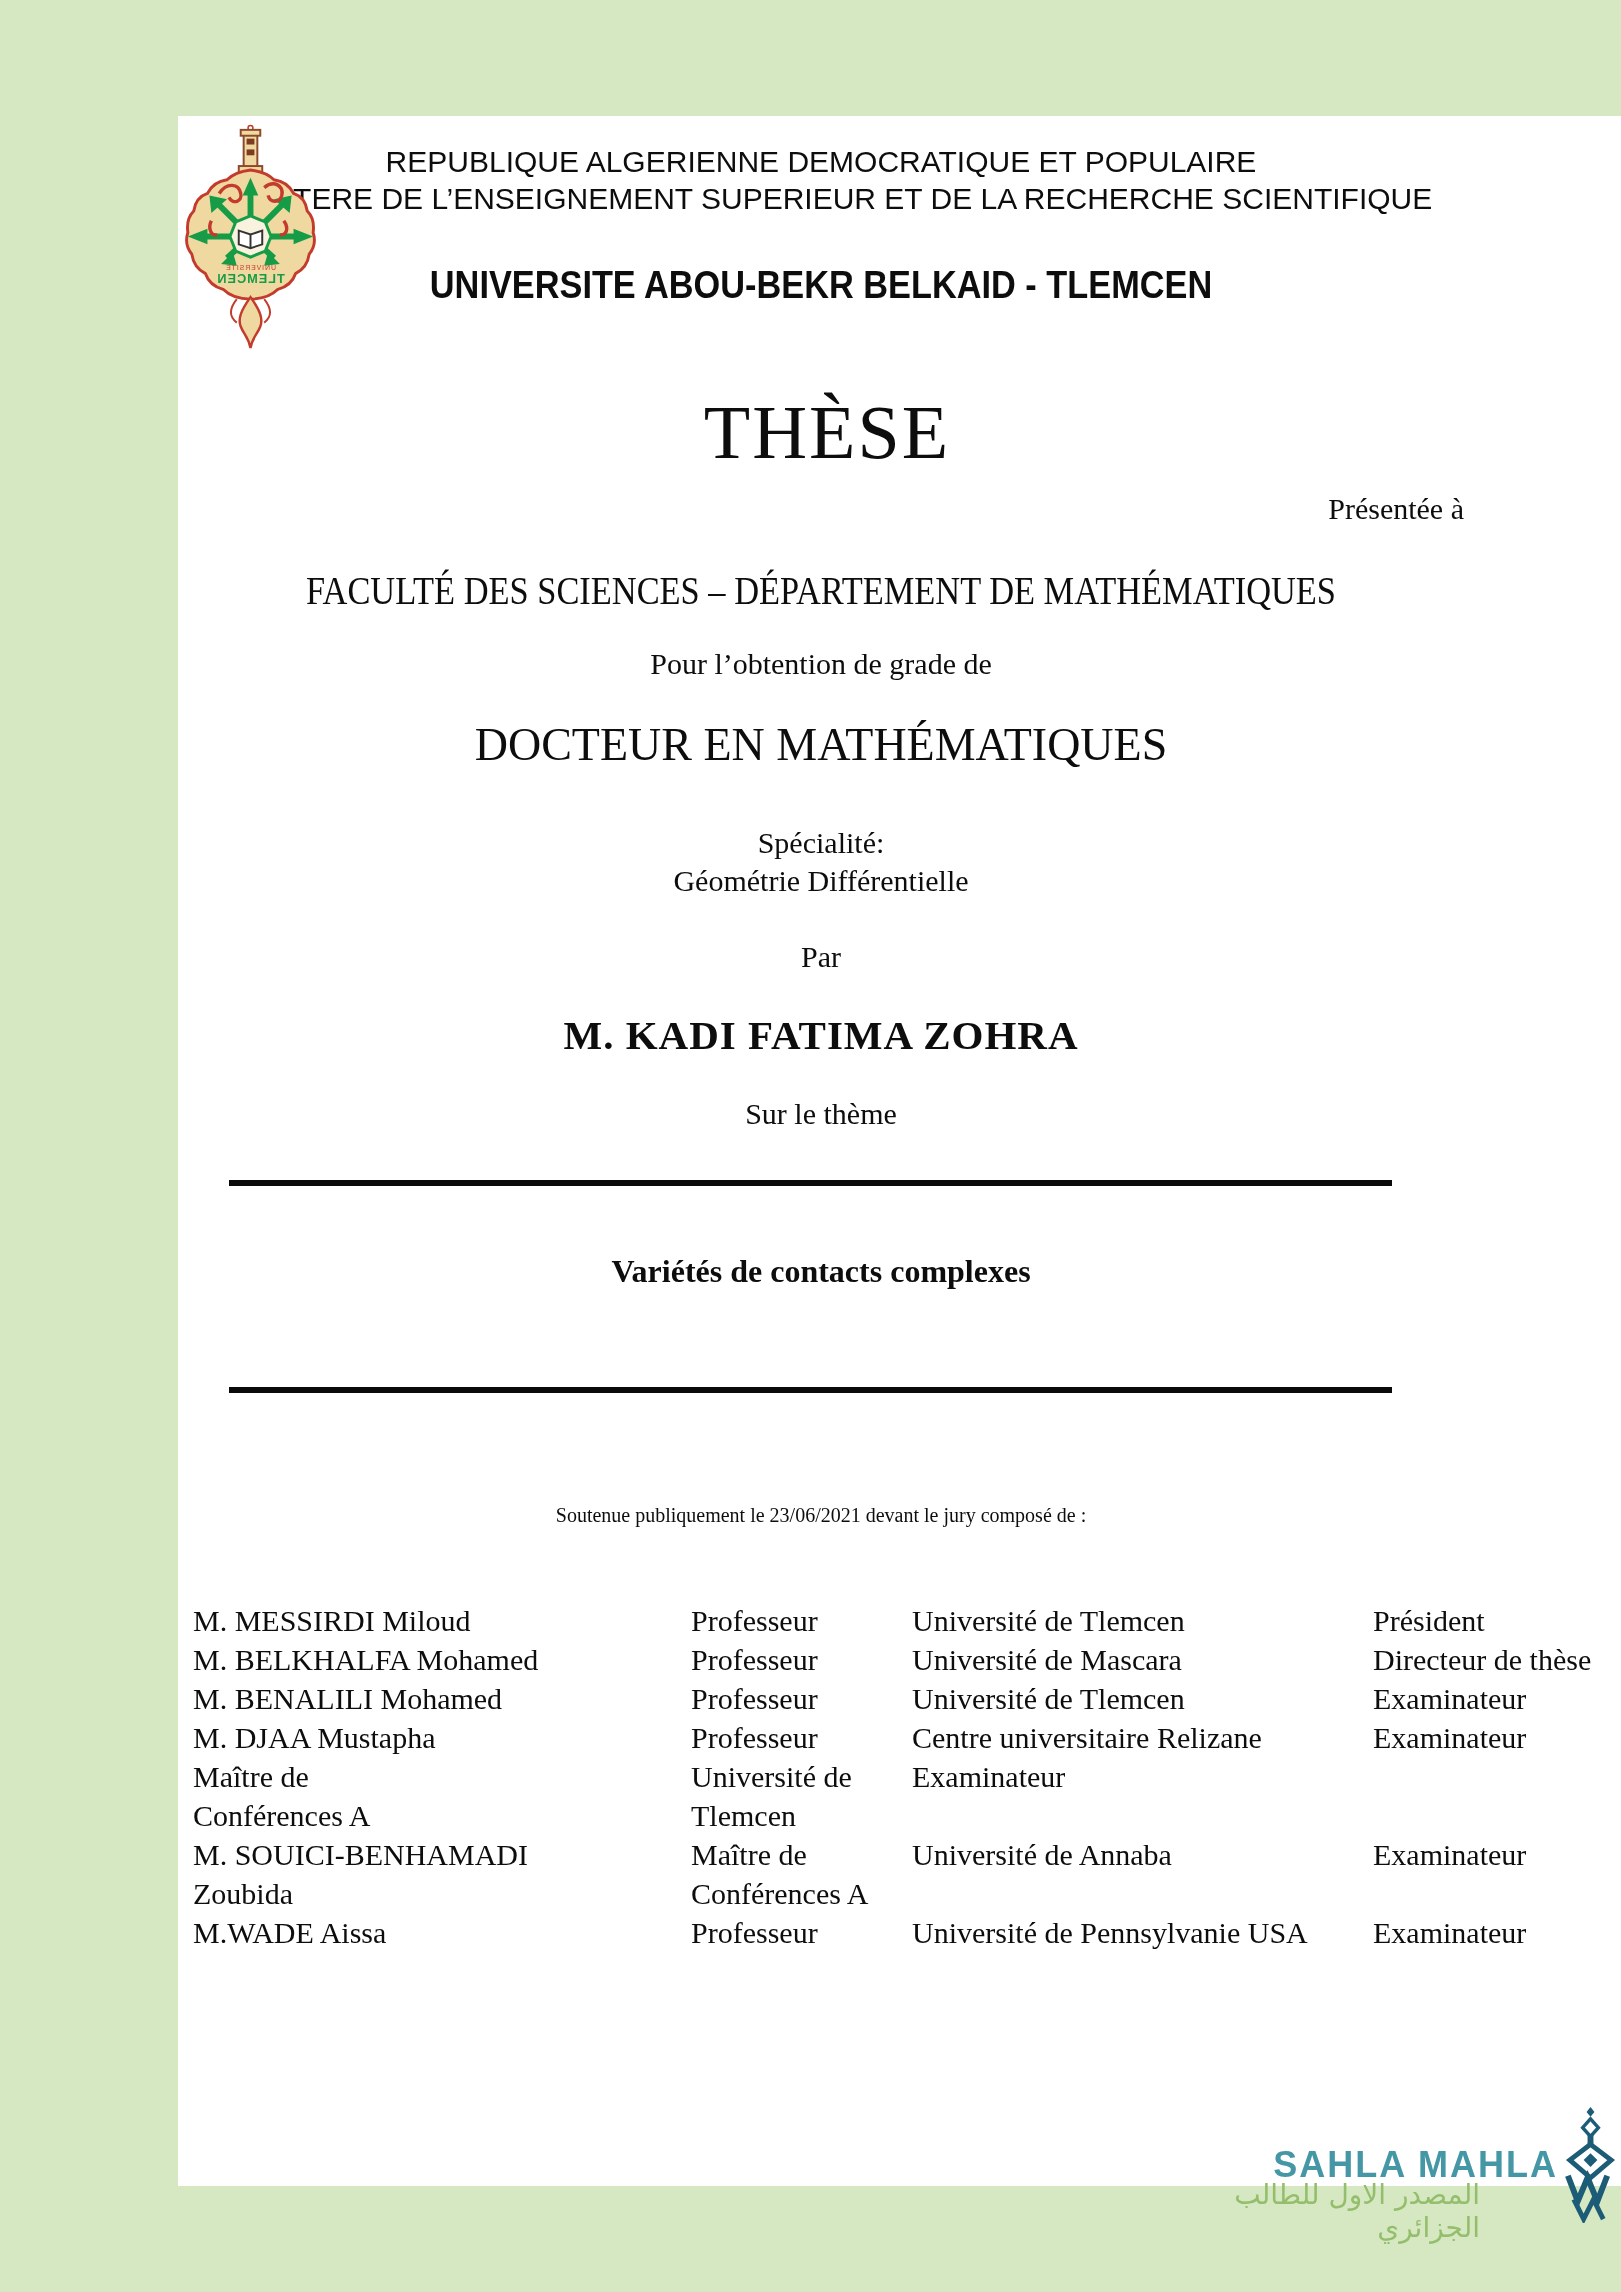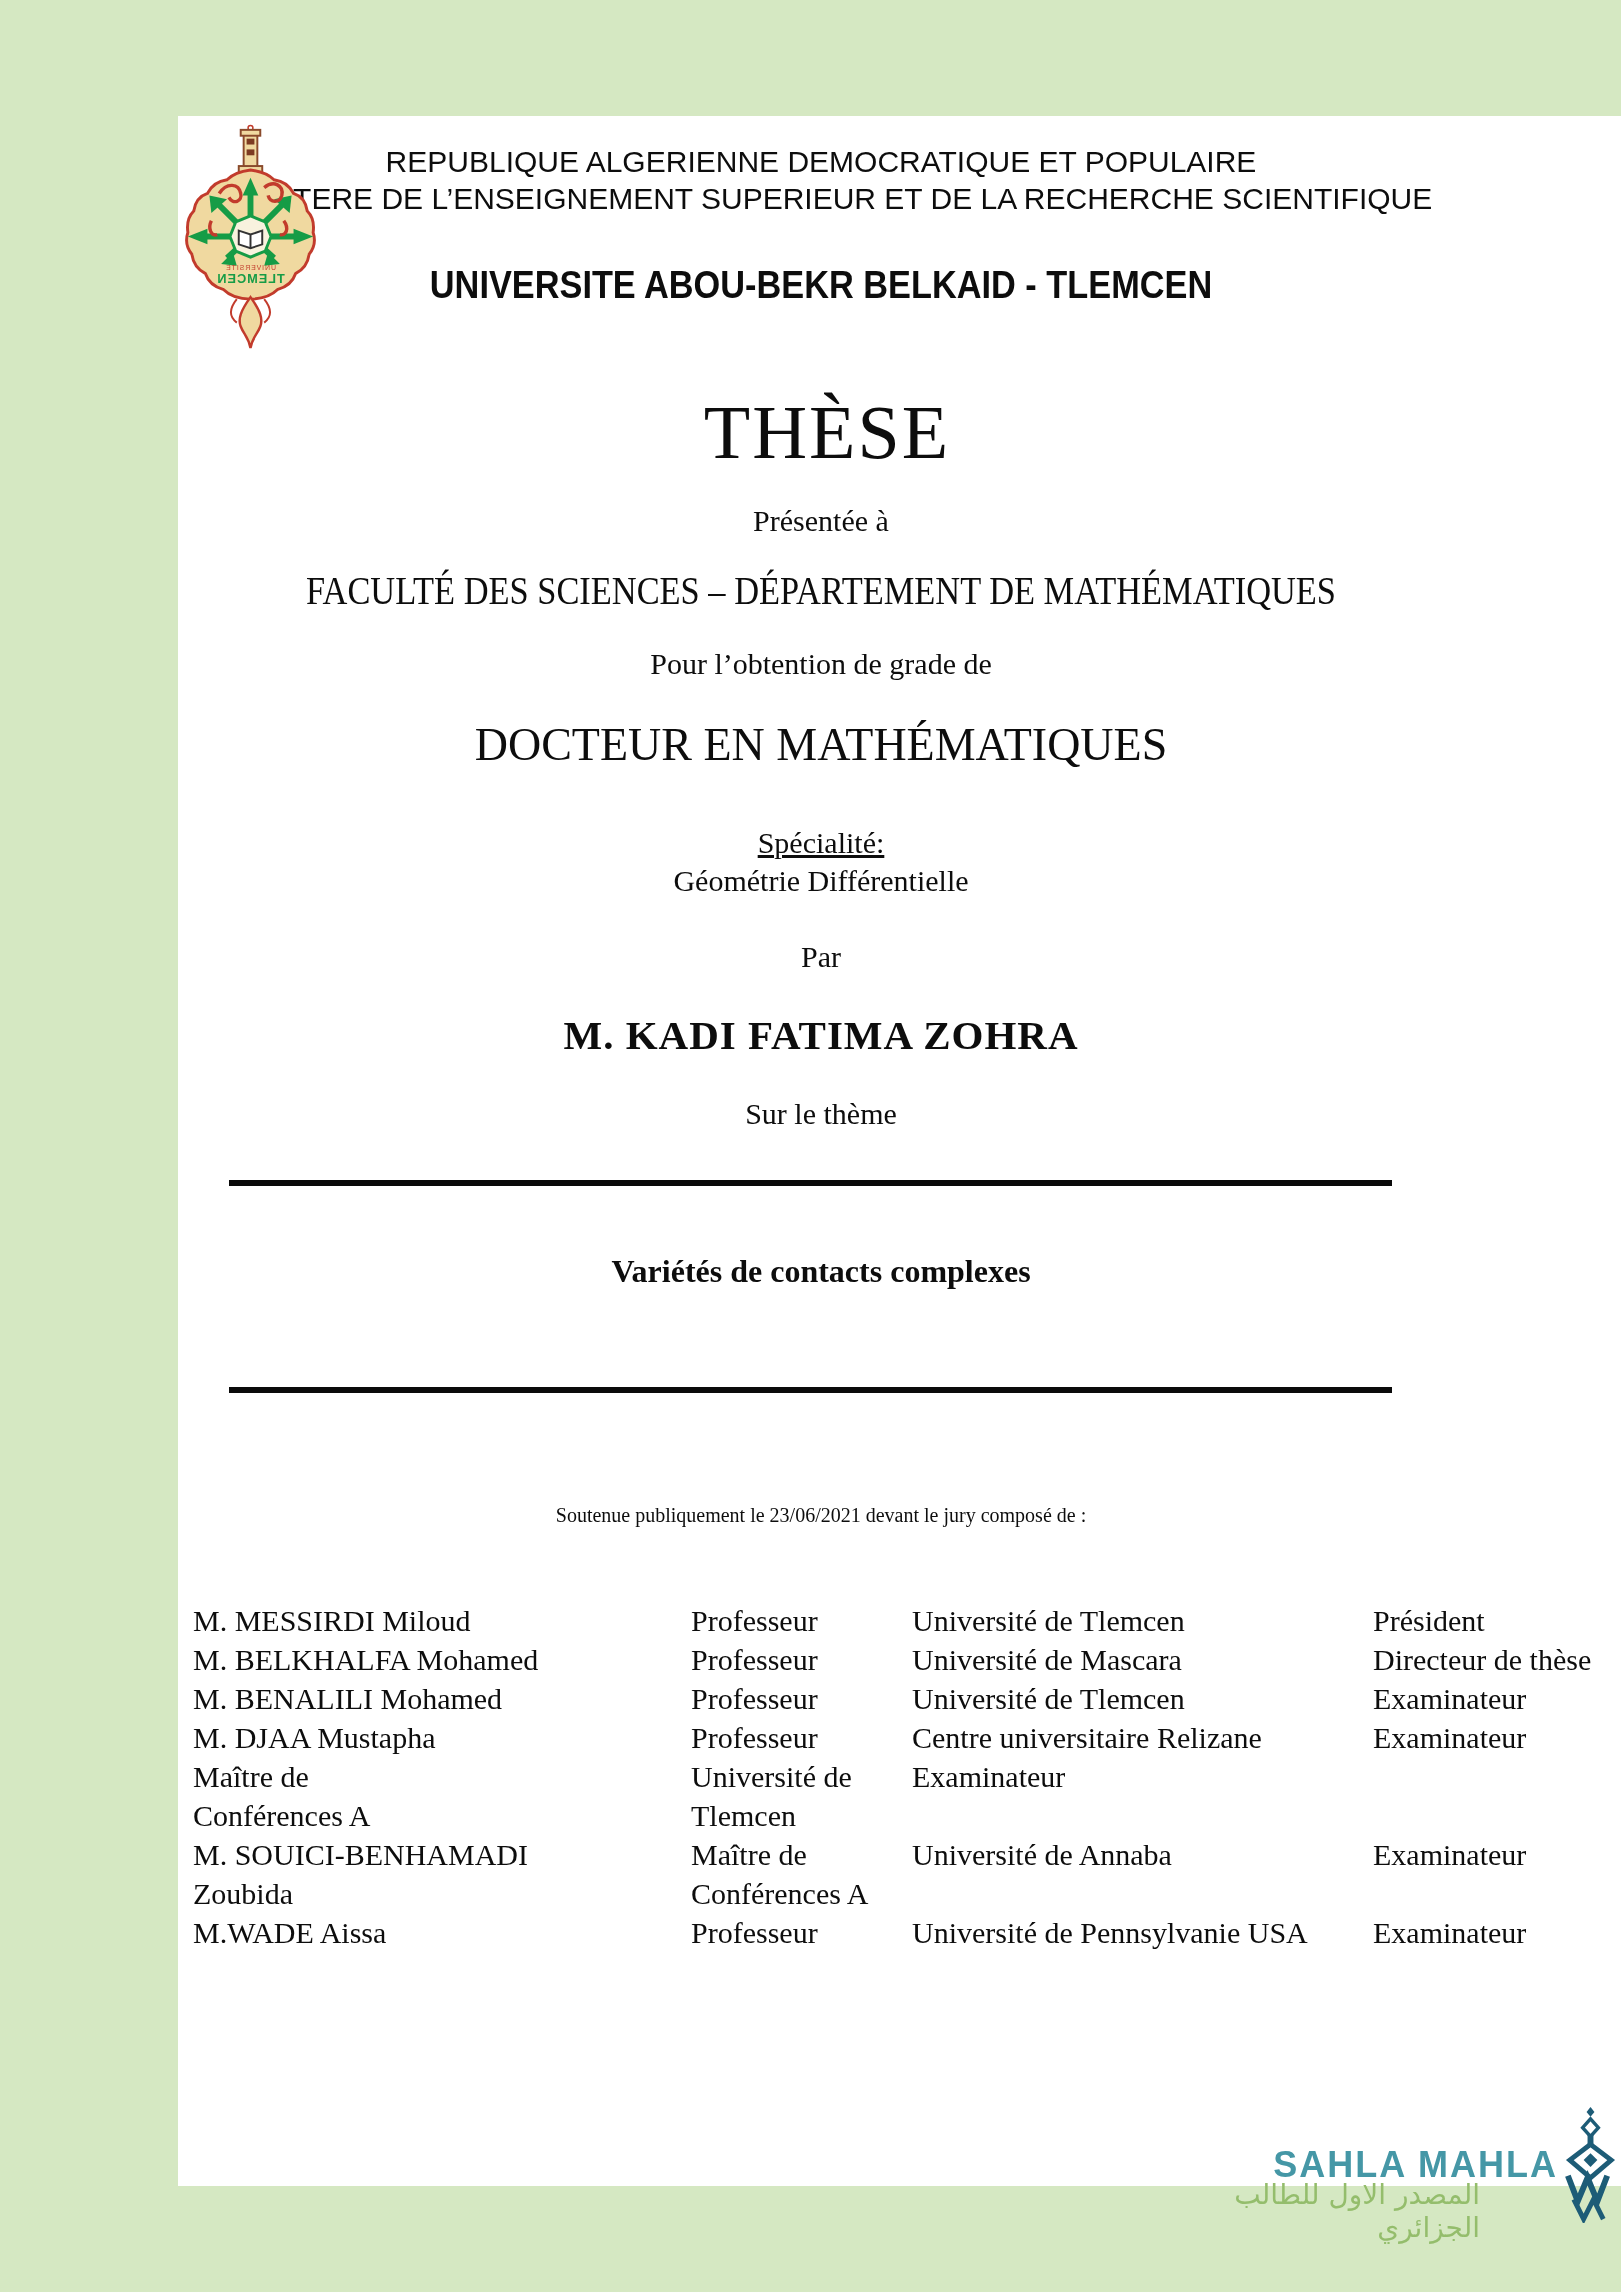--- a/index.html
+++ b/index.html
@@ -19,25 +19,25 @@
   .page{position:absolute;left:178px;top:116px;width:1443px;height:2070px;background:#ffffff;}
   .tline{position:absolute;left:178px;width:1286px;text-align:center;line-height:1.15;white-space:pre-line;}
   .sans{font-family:"Liberation Sans",sans-serif;}
   .serif{font-family:"Liberation Serif",serif;}
   .cond88{transform:scaleX(0.88);transform-origin:center;}
   .cond86{transform:scaleX(0.86);transform-origin:center;}
   .t-republic{top:145px;font-size:30px;}
   .t-ministry{top:182px;font-size:30px;}
   .t-university{top:263px;font-size:39px;font-weight:bold;}
   .t-these{top:389px;font-size:76px;letter-spacing:2px;padding-left:12px;}
-  .t-presentee{top:504px;font-size:30px;}
+  .t-presentee{top:492px;font-size:30px;text-align:right;}
   .t-faculte{top:568px;font-size:40px;}
   .t-pour{top:647px;font-size:30px;}
   .t-docteur{top:719px;font-size:46px;}
-  .t-specialite{top:826px;font-size:30px;text-decoration:underline;}
+  .t-specialite{top:826px;font-size:30px;}
   .t-geometrie{top:864px;font-size:30px;}
   .t-par{top:940px;font-size:30px;}
   .t-author{top:1012px;font-size:41px;font-weight:bold;letter-spacing:1px;}
   .t-surtheme{top:1097px;font-size:30px;}
   .t-title{top:1253px;font-size:32px;font-weight:bold;}
   .t-soutenue{top:1504px;font-size:20px;}
   .rule{position:absolute;left:229px;width:1163px;height:5.9px;background:#0a0a0a;}
   .rule1{top:1180px;}
   .rule2{top:1387px;}
   .jury{position:absolute;left:193px;top:1601px;width:1421px;font-size:30px;line-height:39px;}

